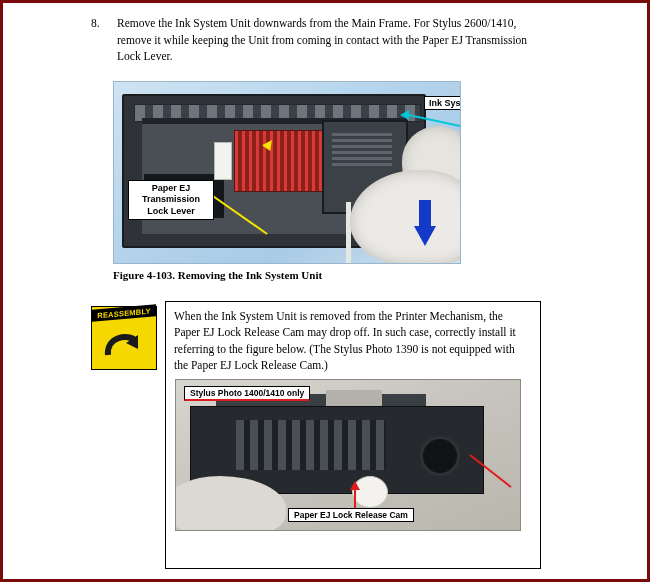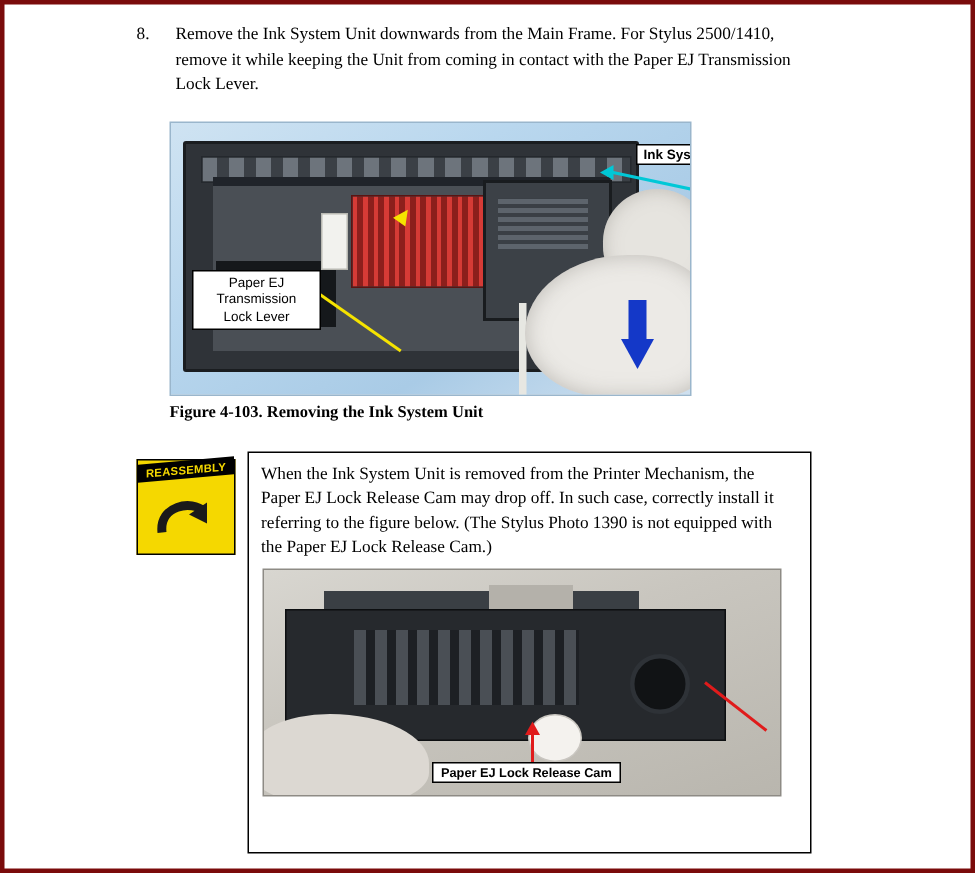--- a/index.html
+++ b/index.html
@@ -210,21 +210,21 @@
   }
   .callout-lever {
     position: absolute;
     left: 14px; top: 98px;
     background: #fff;
     border: 1px solid #000;
     padding: 2px 5px;
     font-size: 9px;
     line-height: 1.25;
     font-family: "Liberation Sans", sans-serif;
-    font-weight: normal;
+    font-weight: bold;
     text-align: center;
     width: 74px;
   }
   .fig-cap {
     margin-top: 5px;
     text-align: left;
     font-size: 11px;
     font-weight: bold;
     font-family: "Liberation Serif", serif;
   }
@@ -389,21 +389,21 @@
     font-weight: bold;
   }
 </style>
 </head>
 <body>
 
 <div class="page">
 
   <div class="step">
     <div class="step-num">8.</div>
-    <div class="step-text">Remove the Ink System Unit downwards from the Main Frame. For Stylus 2500/1410, remove it while keeping the Unit from coming in contact with the Paper EJ Transmission Lock Lever.</div>
+    <div class="step-text">Remove the Ink System Unit downwards from the Main Frame. For Stylus 2600/1410, remove it while keeping the Unit from coming in contact with the Paper EJ Transmission Lock Lever.</div>
   </div>
 
   <div class="fig1-wrap">
     <div class="photo1">
       <div class="p1-frame">
         <div class="p1-rail"></div>
         <div class="p1-frame-inner"></div>
       </div>
       <div class="p1-grid"></div>
       <div class="p1-dark-block"></div>
@@ -444,19 +444,20 @@
 
       <div class="photo2">
         <div class="p2-body2"></div>
         <div class="p2-grey"></div>
         <div class="p2-body"></div>
         <div class="p2-slot"></div>
         <div class="p2-circle"></div>
         <div class="p2-cam"></div>
         <div class="p2-hand"></div>
         <div class="p2-red-line"></div>
+        <div class="label-stylus">Stylus Photo 1400/1410 only</div>
         <div class="cam-arrow"></div>
         <div class="label-cam">Paper EJ Lock Release Cam</div>
       </div>
     </div>
   </div>
 
 </div>
 
 </body></html>

